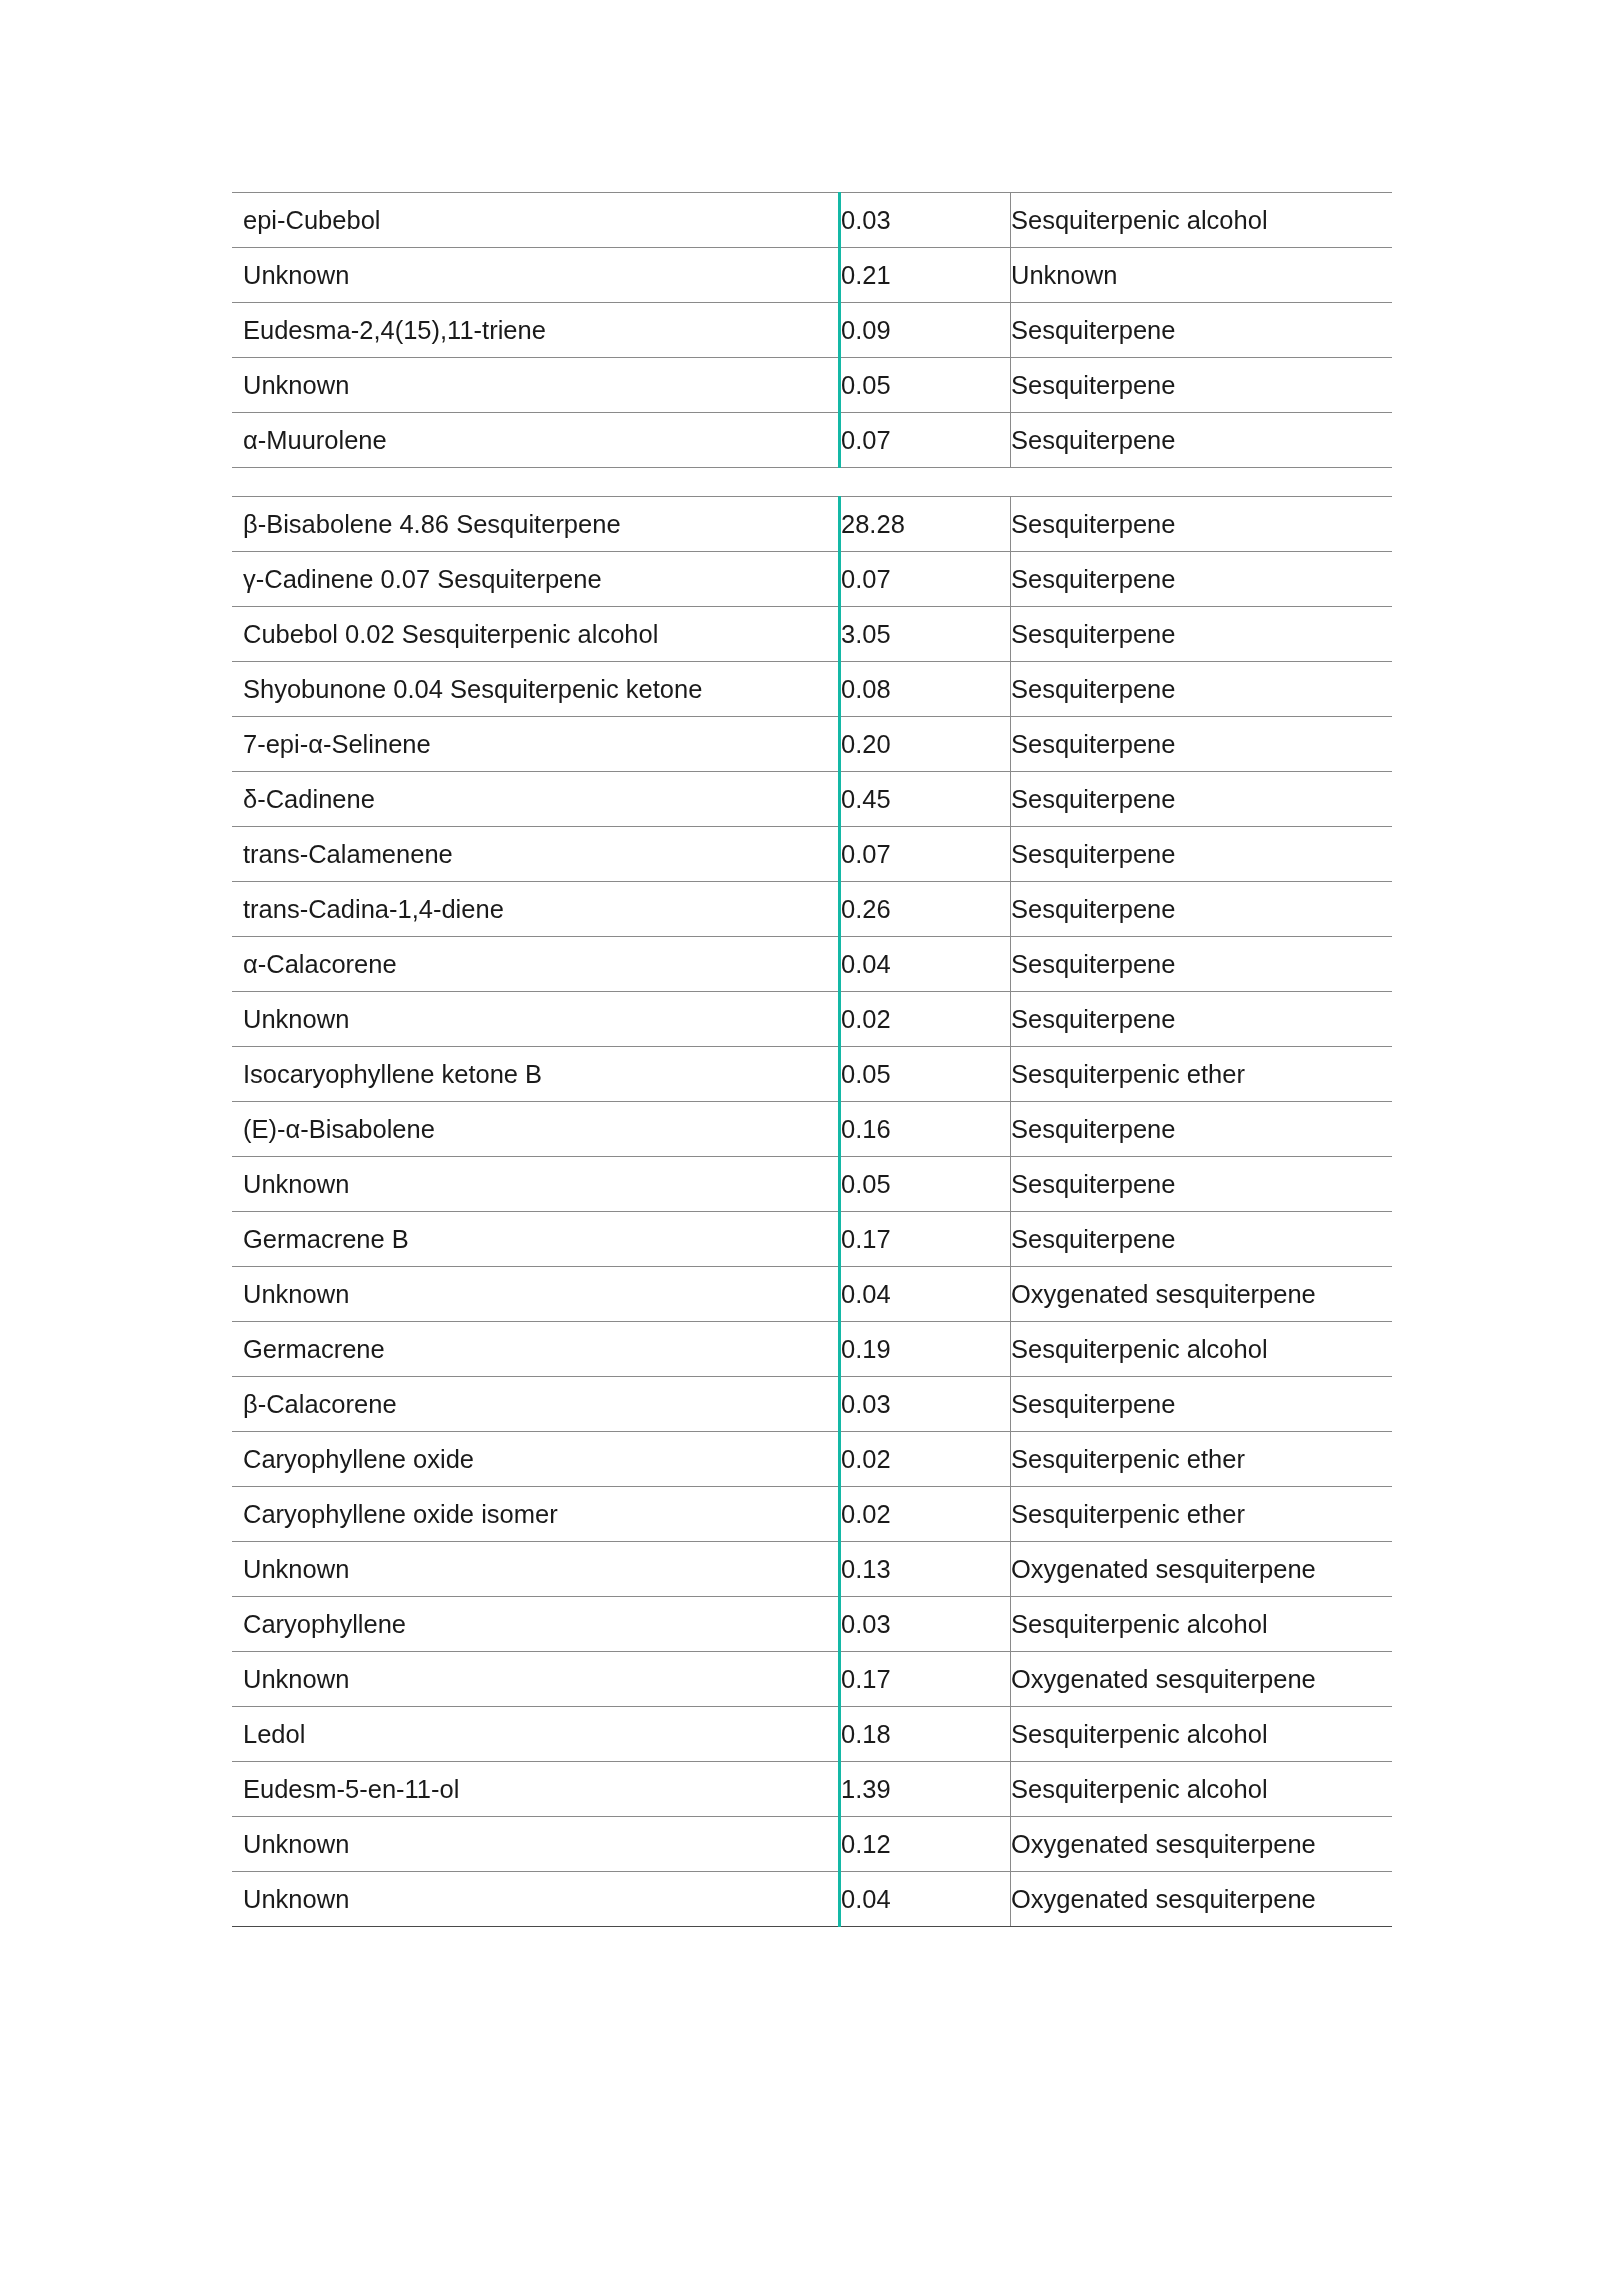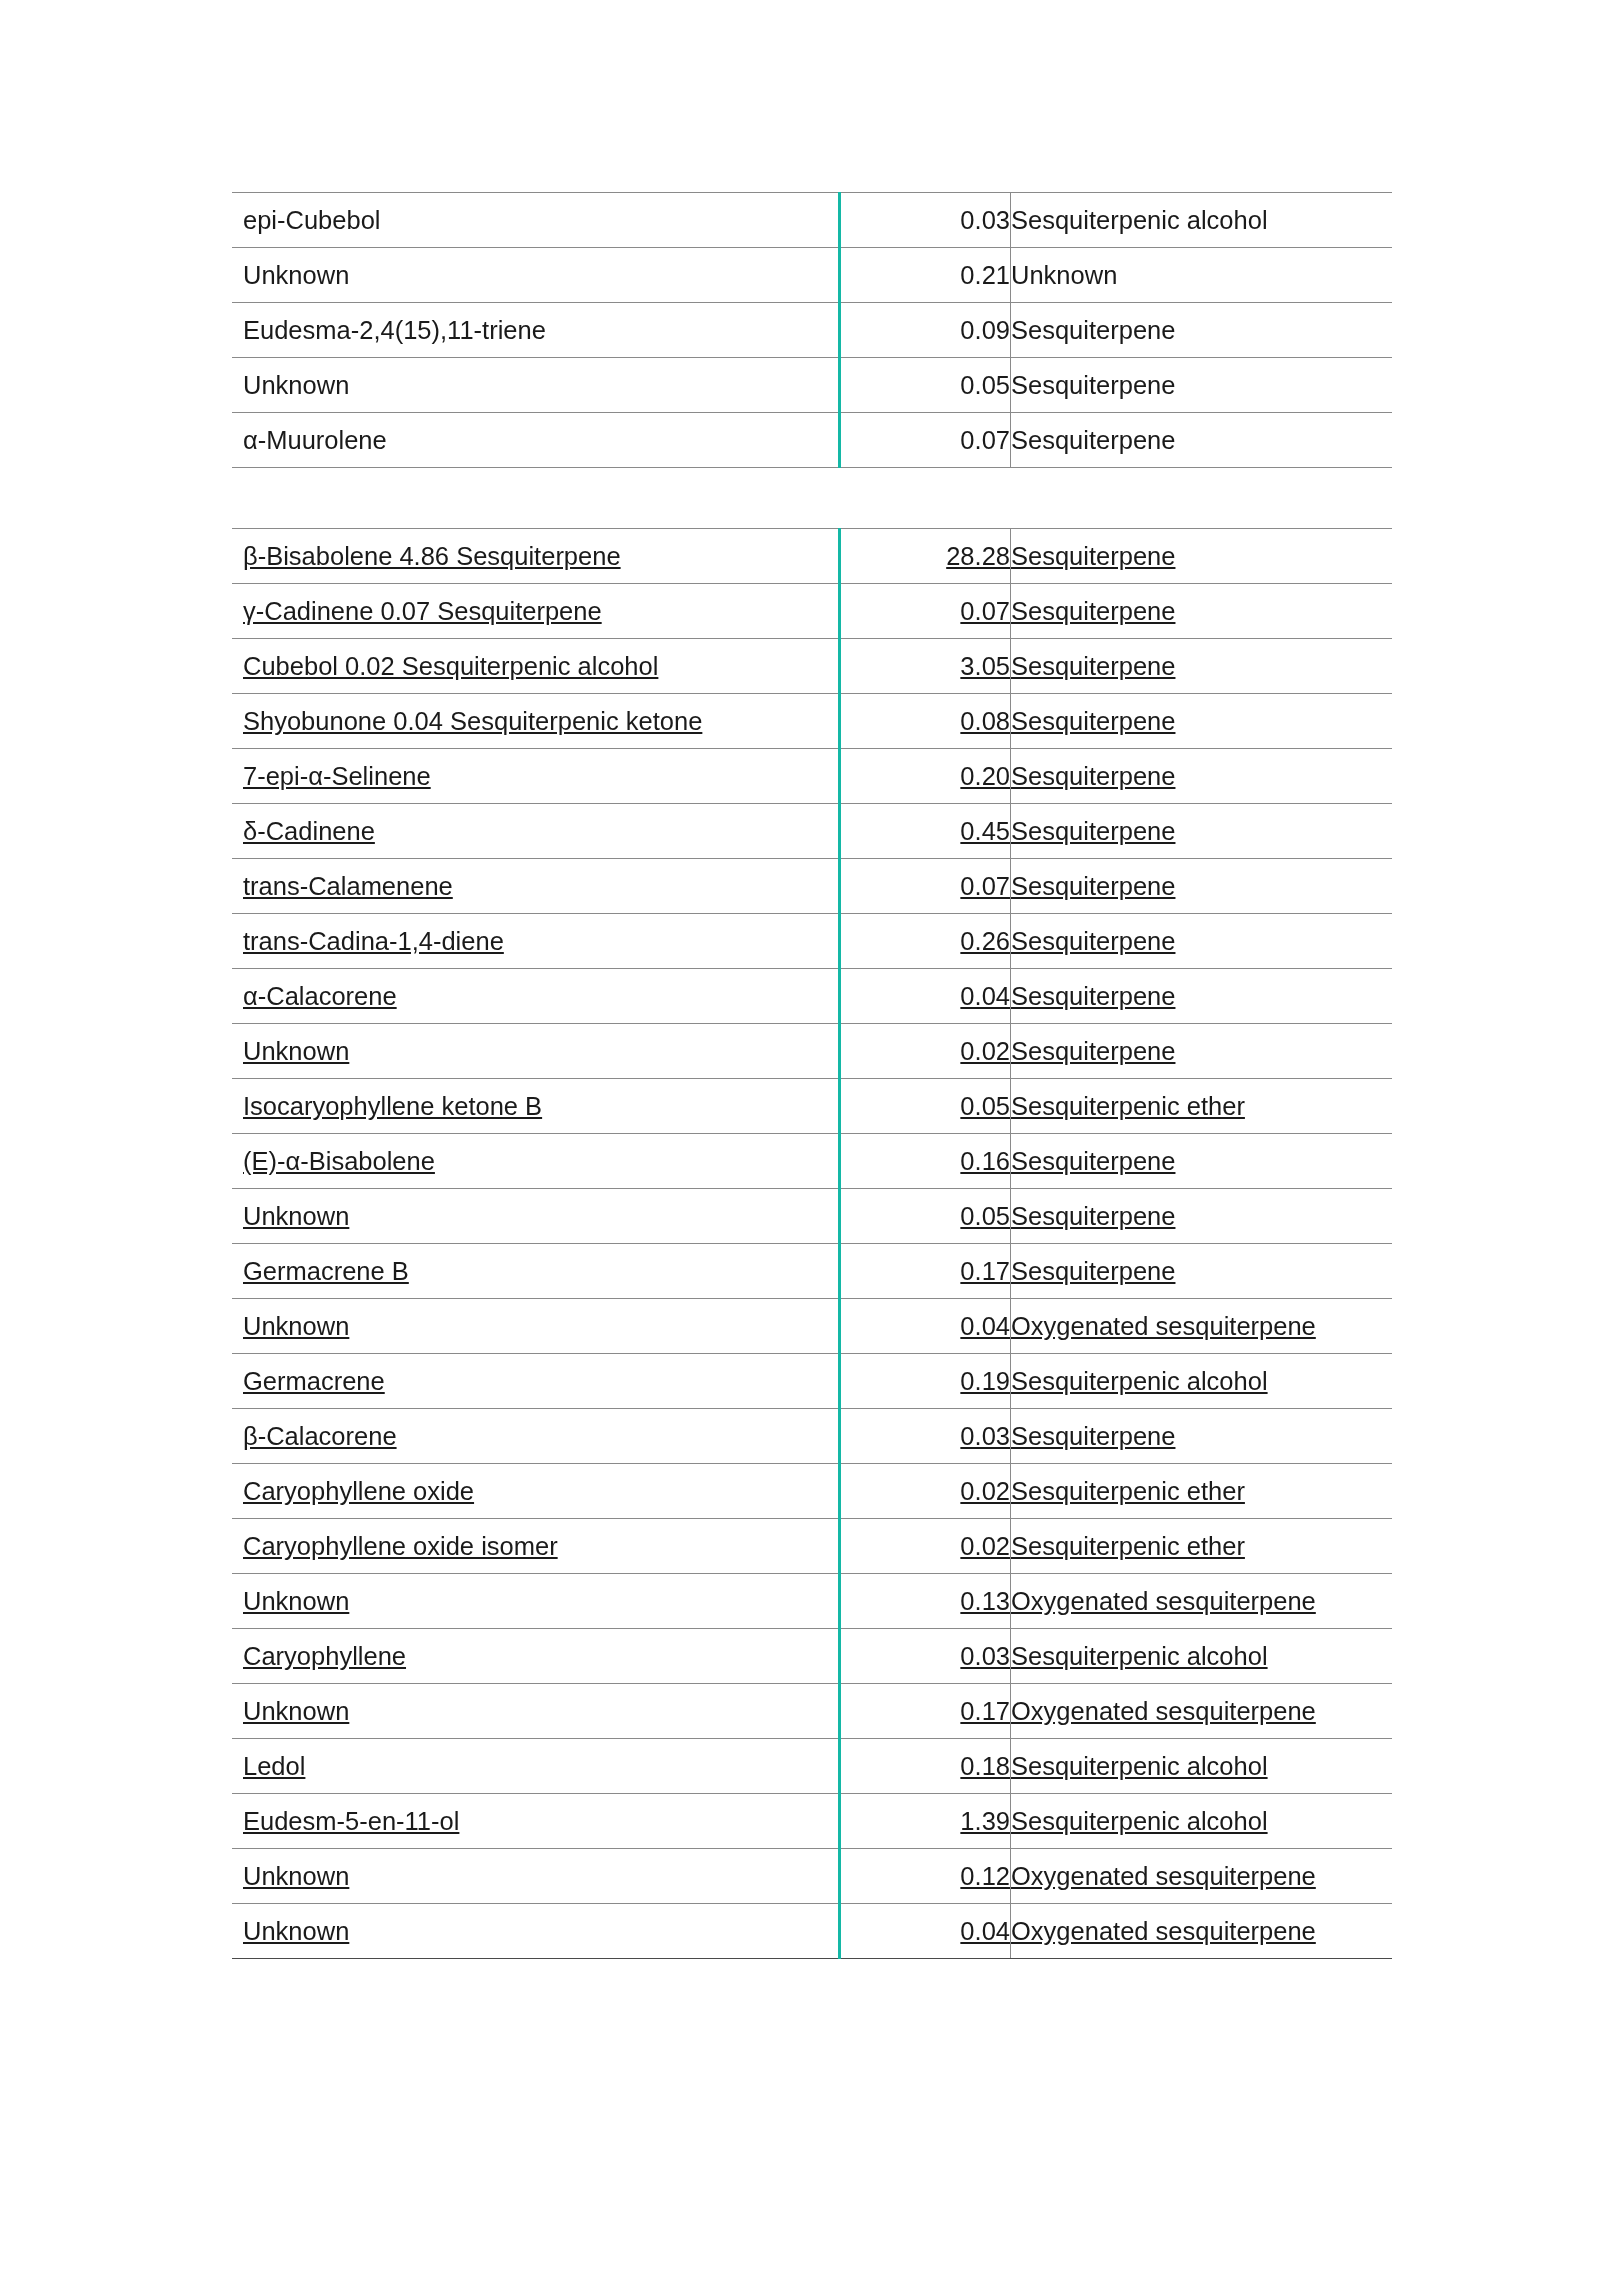--- a/index.html
+++ b/index.html
@@ -15,39 +15,39 @@
     color: #1a1a1a;
   }
   .tbl {
     position: absolute;
     left: 232px;
     width: 1160px;
     border-collapse: collapse;
     table-layout: fixed;
   }
   #tbl1 { top: 192px; }
-  #tbl2 { top: 528px; text-decoration: underline; }
+  #tbl2 { top: 496px; }
   .tbl td {
     height: 54px;
     padding: 0;
     border-top: 1.6px solid #8a8a8a;
     border-bottom: 1.6px solid #8a8a8a;
     font-size: 25.5px;
     vertical-align: middle;
     white-space: nowrap;
   }
   .tbl td.c-name {
     width: 595px;
     padding-left: 11px;
     text-align: left;
     border-right: 3px solid #14b8a6;
   }
   .tbl td.c-val {
     width: 169px;
-    text-align: right;
+    text-align: left;
     border-right: 1px solid #8a8a8a;
   }
   .tbl td.c-class {
     text-align: left;
     margin-top: 40px;
   }
   #tbl2 tr:last-child td {
     border-bottom-color: #4a4a4a;
   }
 </style>

